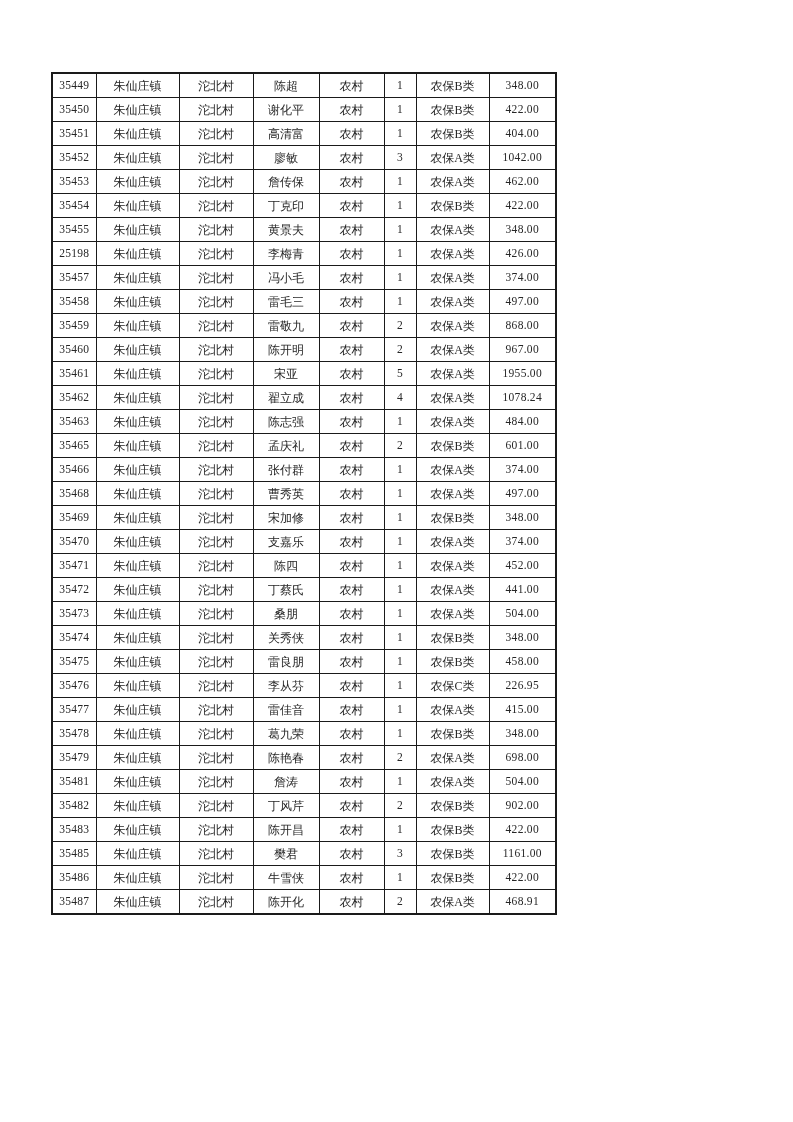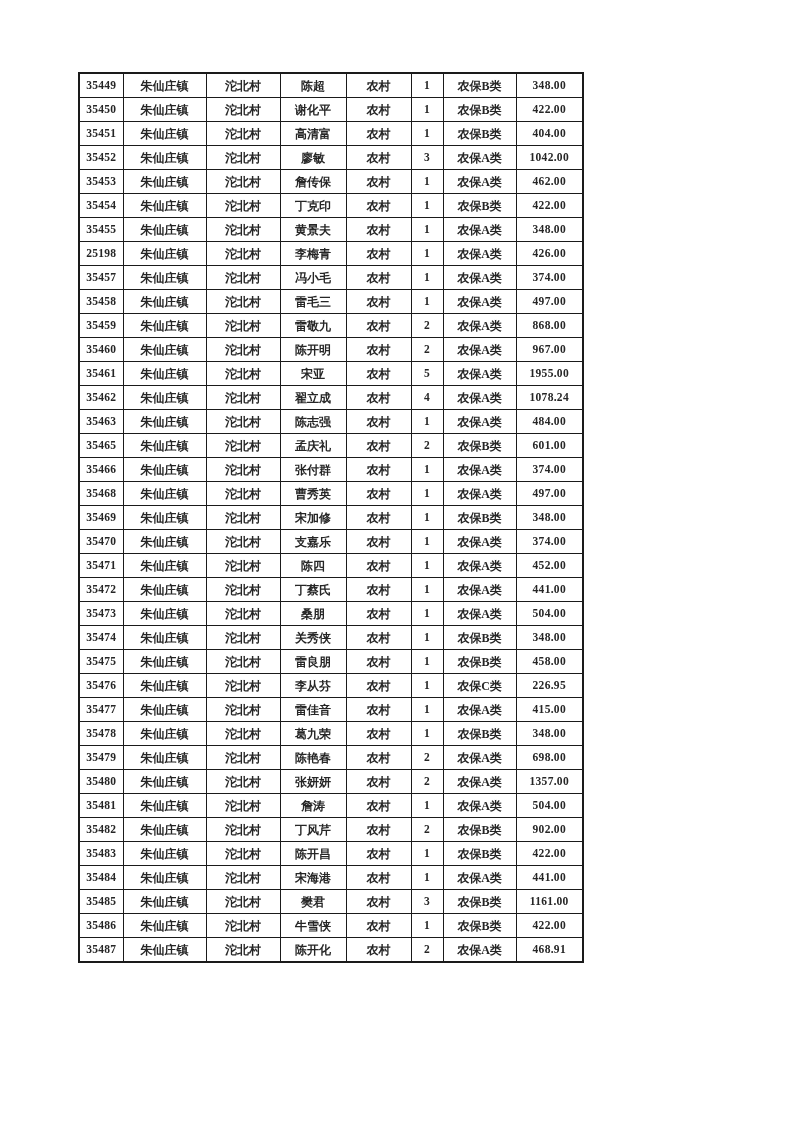--- a/index.html
+++ b/index.html
@@ -10,27 +10,26 @@
     width: 793px;
     height: 1122px;
     background: #ffffff;
     position: relative;
     font-family: "Liberation Serif", "DejaVu Serif", serif;
     color: #262626;
     overflow: hidden;
   }
   .sheet-table {
     position: absolute;
-    left: 78px;
+    left: 51px;
     top: 72px;
     width: 504px;
     border-collapse: collapse;
     table-layout: fixed;
     border: 2px solid #1a1a1a;
-    font-weight: bold;
   }
   .sheet-table td {
     border: 1px solid #1a1a1a;
     height: 23px;
     padding: 0 2px;
     text-align: center;
     vertical-align: middle;
     font-size: 12px;
     line-height: 1;
     white-space: nowrap;
@@ -341,30 +340,20 @@
     <td class="num">35479</td>
     <td>朱仙庄镇</td>
     <td>沱北村</td>
     <td>陈艳春</td>
     <td>农村</td>
     <td class="num">2</td>
     <td>农保A类</td>
     <td class="num">698.00</td>
   </tr>
       <tr>
-    <td class="num">35480</td>
-    <td>朱仙庄镇</td>
-    <td>沱北村</td>
-    <td>张妍妍</td>
-    <td>农村</td>
-    <td class="num">2</td>
-    <td>农保A类</td>
-    <td class="num">1357.00</td>
-  </tr>
-      <tr>
     <td class="num">35481</td>
     <td>朱仙庄镇</td>
     <td>沱北村</td>
     <td>詹涛</td>
     <td>农村</td>
     <td class="num">1</td>
     <td>农保A类</td>
     <td class="num">504.00</td>
   </tr>
       <tr>
@@ -379,30 +368,20 @@
   </tr>
       <tr>
     <td class="num">35483</td>
     <td>朱仙庄镇</td>
     <td>沱北村</td>
     <td>陈开昌</td>
     <td>农村</td>
     <td class="num">1</td>
     <td>农保B类</td>
     <td class="num">422.00</td>
-  </tr>
-      <tr>
-    <td class="num">35484</td>
-    <td>朱仙庄镇</td>
-    <td>沱北村</td>
-    <td>宋海港</td>
-    <td>农村</td>
-    <td class="num">1</td>
-    <td>农保A类</td>
-    <td class="num">441.00</td>
   </tr>
       <tr>
     <td class="num">35485</td>
     <td>朱仙庄镇</td>
     <td>沱北村</td>
     <td>樊君</td>
     <td>农村</td>
     <td class="num">3</td>
     <td>农保B类</td>
     <td class="num">1161.00</td>

